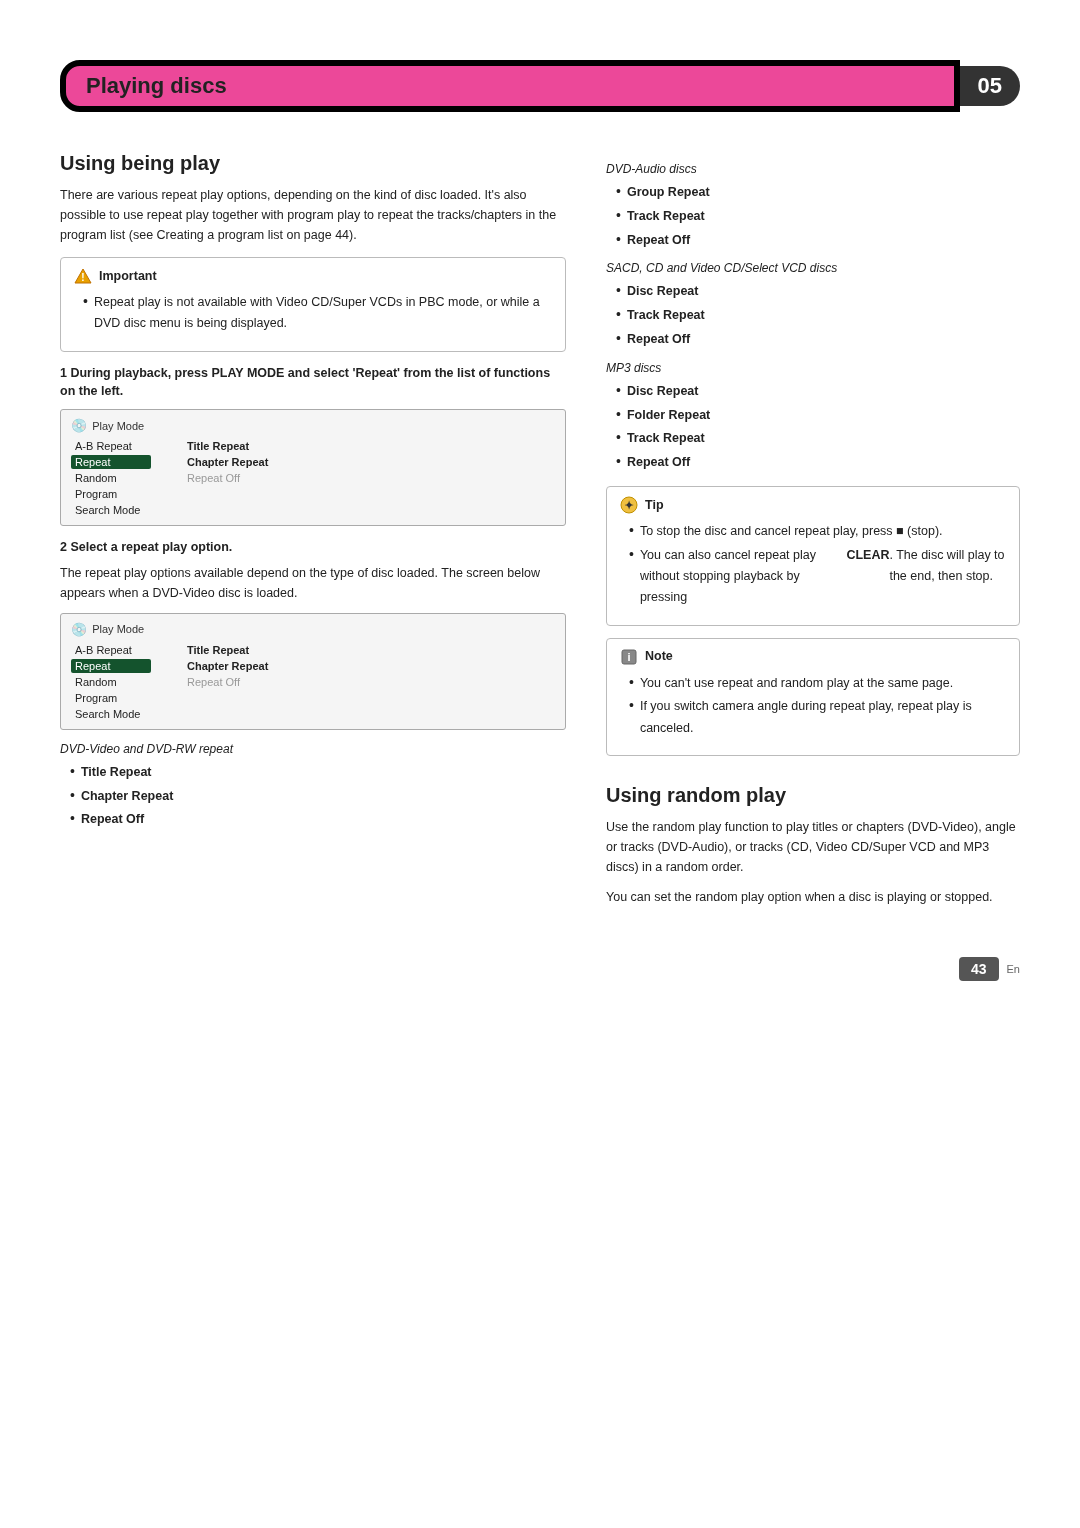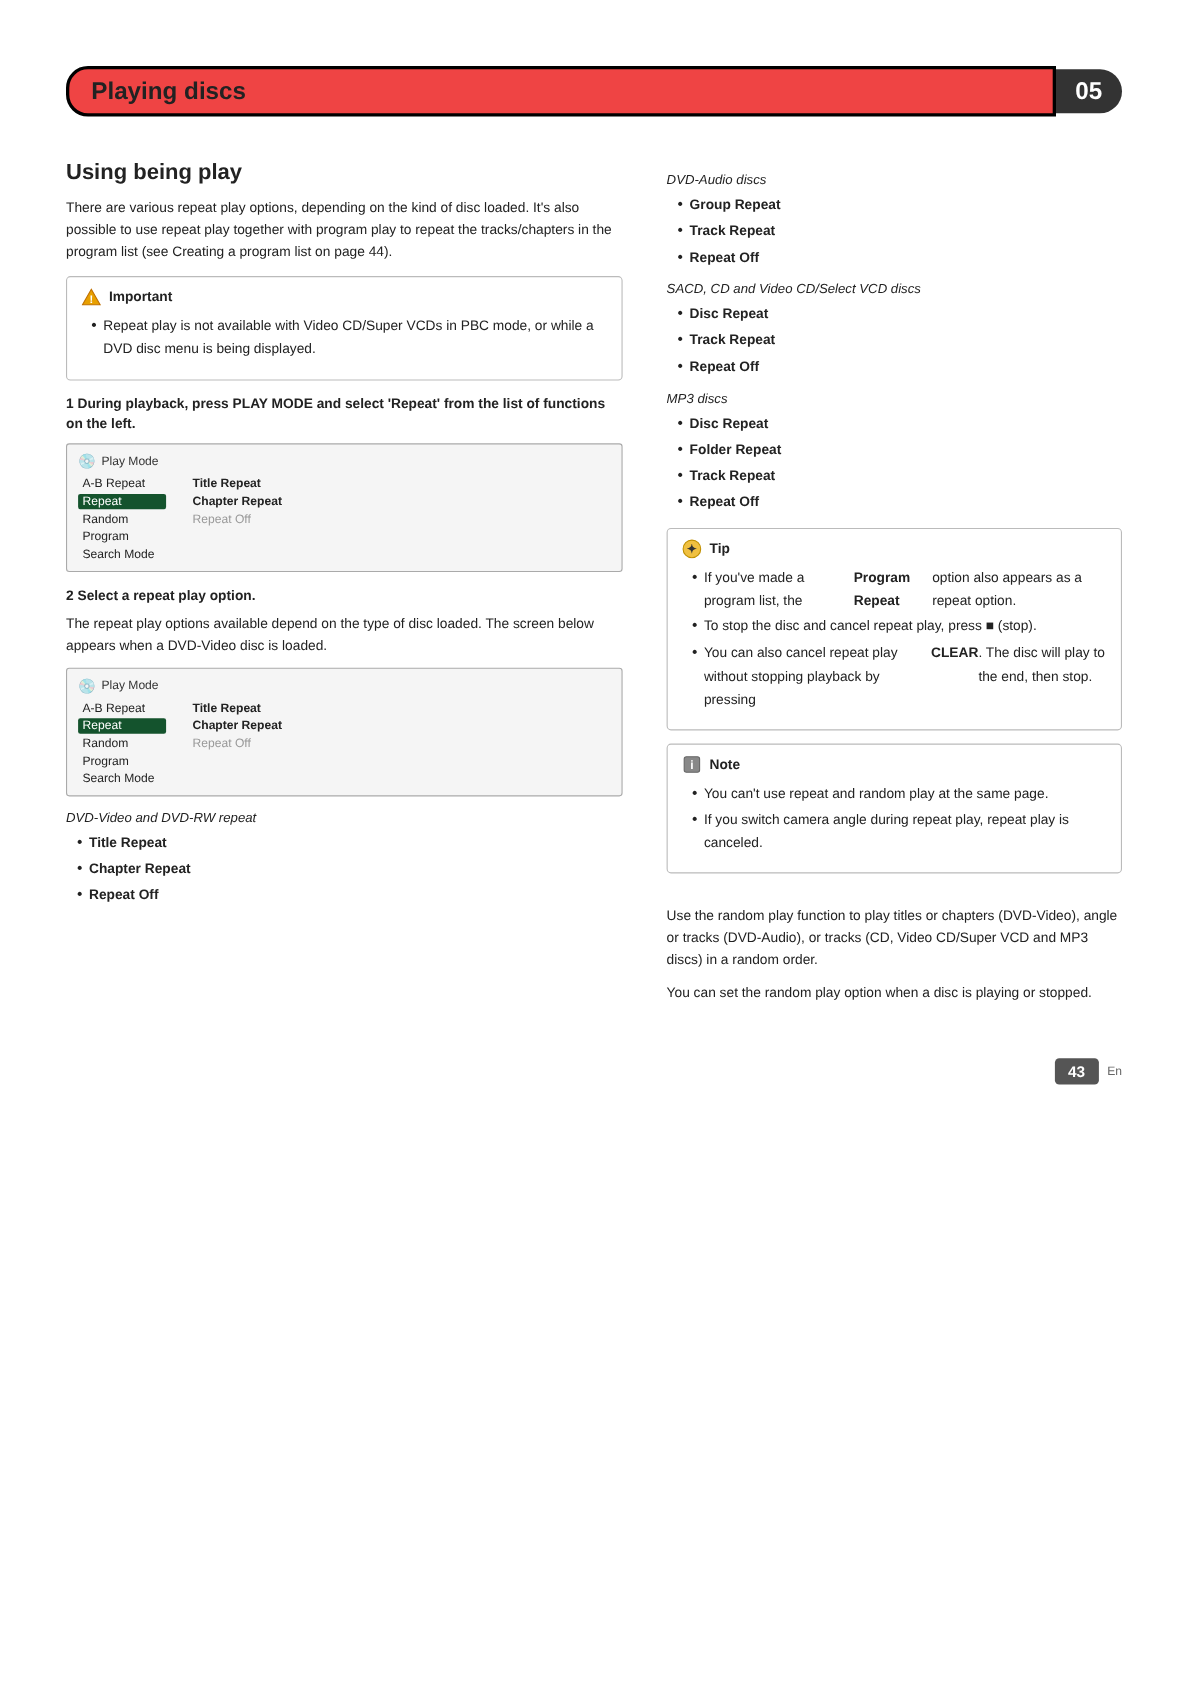--- a/index.html
+++ b/index.html
@@ -19,22 +19,22 @@
       align-items: center;
       margin-bottom: 40px;
       position: relative;
     }
     .header-title-bar {
       display: flex;
       align-items: center;
       width: 100%;
     }
     .header-title-box {
-      background: #ef4444;
-      border: 3px solid #000000;
+      background: #ec4899;
+      border: 6px solid #000000;
       border-radius: 20px 0 0 20px;
       padding: 7px 16px 7px 20px;
       font-size: 22px;
       font-weight: bold;
       flex: 1;
     }
     .header-number-box {
       background: #333;
       color: #fff;
       border-radius: 0 20px 20px 0;
@@ -121,21 +121,21 @@
       font-size: 11px;
       margin-bottom: 6px;
       color: #333;
     }
     .screen-mockup-header .disc-icon {
       margin-right: 5px;
       font-size: 13px;
     }
     .screen-mockup-body {
       display: flex;
-      gap: 20px;
+      gap: 32px;
     }
     .screen-col-left {
       display: flex;
       flex-direction: column;
       gap: 2px;
       min-width: 80px;
     }
     .screen-col-right {
       display: flex;
       flex-direction: column;
@@ -367,21 +367,20 @@
       <div class="callout-header">
         <span class="callout-icon">
           <svg width="18" height="18" viewBox="0 0 18 18">
             <circle cx="9" cy="9" r="8" fill="#f0c040" stroke="#c09000" stroke-width="1"></circle>
             <text x="9" y="13" text-anchor="middle" font-size="11" fill="#333" font-weight="bold">✦</text>
           </svg>
         </span>
         <span>Tip</span>
       </div>
       <ul class="bullet-list">
-        <li>If you've made a program list, the <b>Program Repeat</b> option also appears as a repeat option.</li>
         <li>To stop the disc and cancel repeat play, press ■ (stop).</li>
         <li>You can also cancel repeat play without stopping playback by pressing <b>CLEAR</b>. The disc will play to the end, then stop.</li>
       </ul>
     </div>
 
     <div class="callout-box">
       <div class="callout-header">
         <span class="callout-icon">
           <svg width="18" height="18" viewBox="0 0 18 18">
             <rect x="2" y="2" width="14" height="14" rx="2" fill="#888" stroke="#666" stroke-width="1"></rect>
@@ -390,20 +389,21 @@
         </span>
         <span>Note</span>
       </div>
       <ul class="bullet-list">
         <li>You can't use repeat and random play at the same page.</li>
         <li>If you switch camera angle during repeat play, repeat play is canceled.</li>
       </ul>
     </div>
 
     <div class="random-section">
+      <h2 class="section-heading">Using random play</h2>
       <p class="body-text">Use the random play function to play titles or chapters (DVD-Video), angle or tracks (DVD-Audio), or tracks (CD, Video CD/Super VCD and MP3 discs) in a random order.</p>
       <p class="body-text">You can set the random play option when a disc is playing or stopped.</p>
     </div>
 
   </div>
 
 </div>
 
 <div class="page-footer">
   <div class="page-number-box">43</div>

